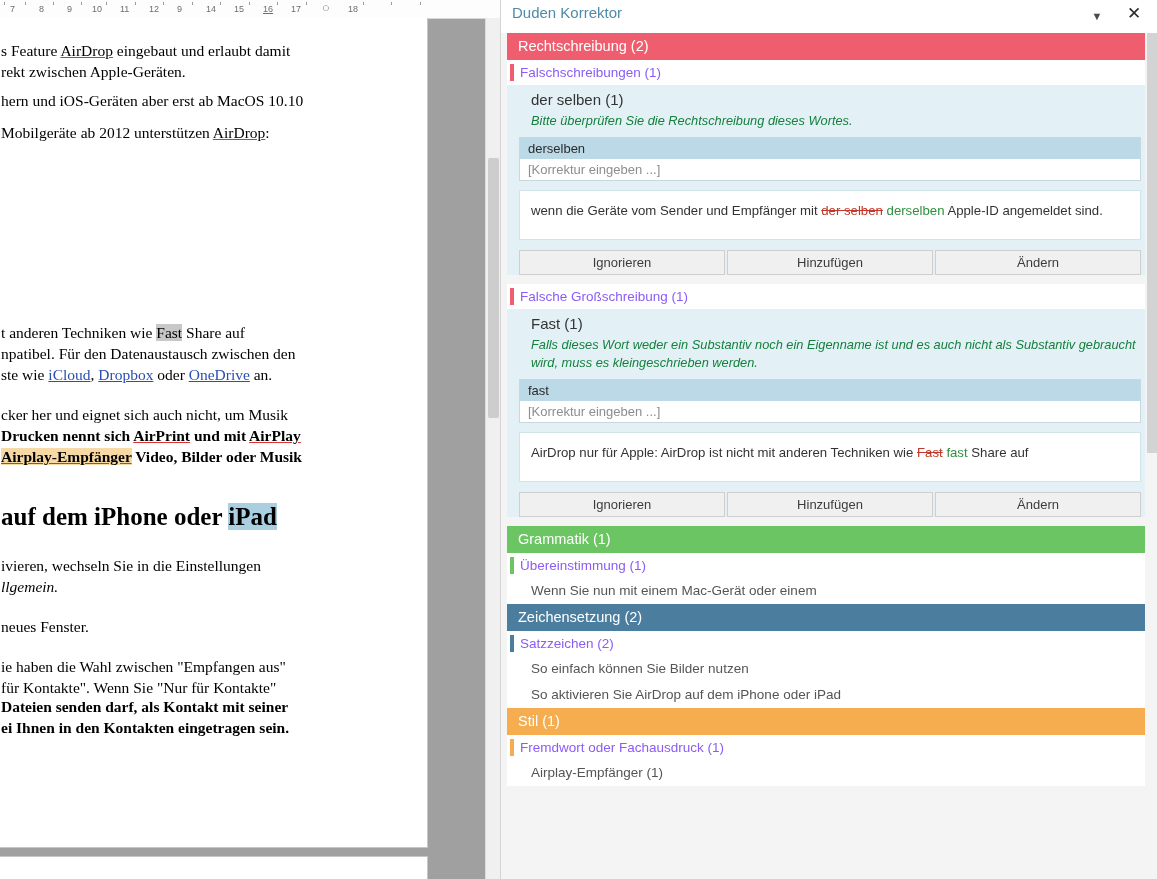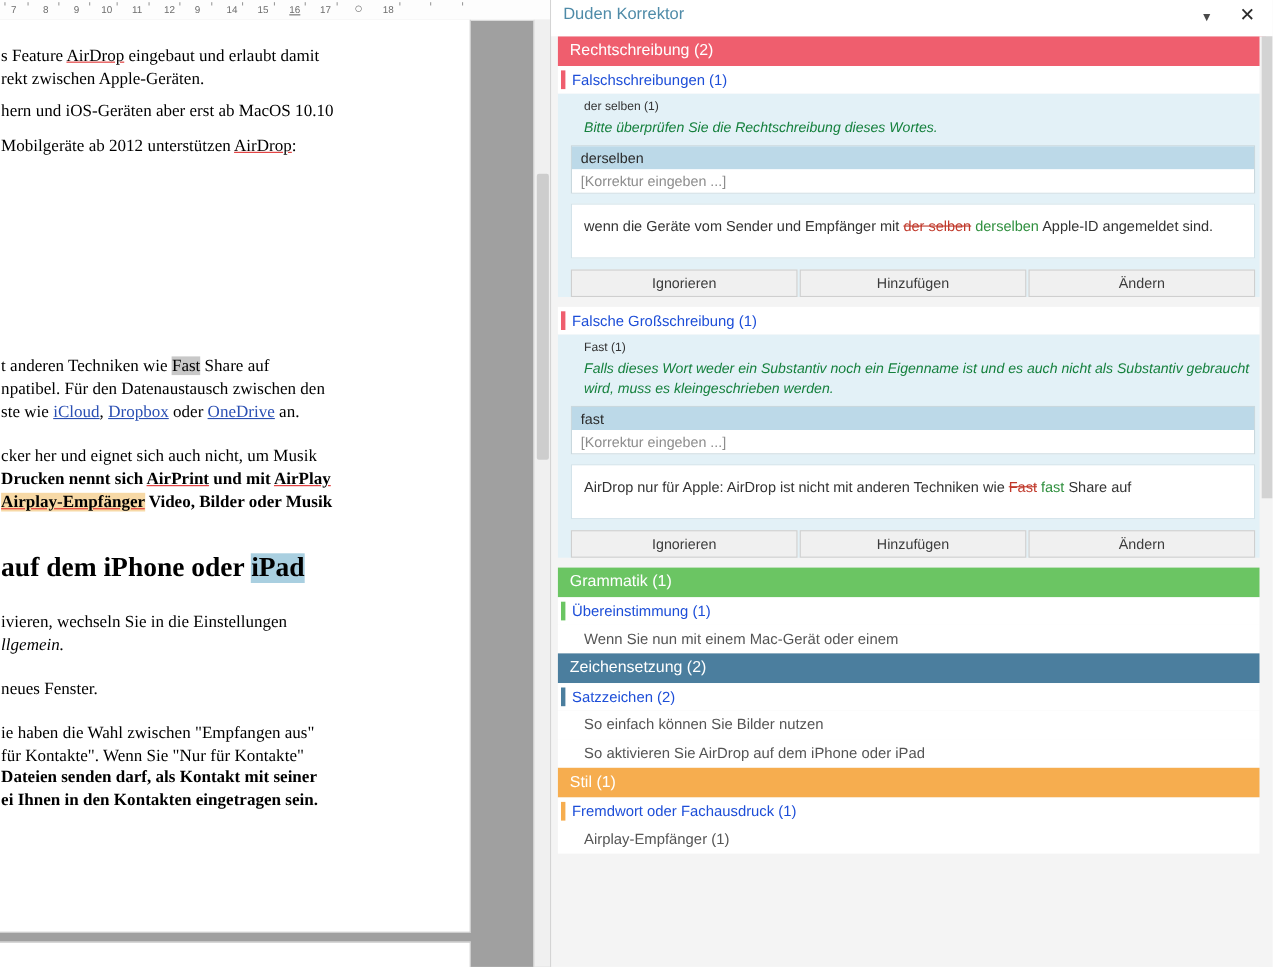--- a/index.html
+++ b/index.html
@@ -175,21 +175,21 @@
   .cat-grammatik { background: #6bc563; }
   .cat-zeichensetzung { background: #4b7e9e; }
   .cat-stil { background: #f6ad4f; }
 
   .sub-head {
     position: relative;
     height: 25px;
     line-height: 25px;
     padding-left: 13px;
     font-size: 13.5px;
-    color: #1d4ed8;
+    color: #8b5cf6;
     background: #ffffff;
     box-sizing: border-box;
   }
   .sub-head .bar {
     position: absolute;
     left: 3px; top: 4px;
     width: 4px; height: 17px;
   }
   .bar-red { background: #ef5e6e; }
   .bar-green { background: #6bc563; }
@@ -205,21 +205,21 @@
     background: #ffffff;
     box-sizing: border-box;
   }
 
   .detail {
     background: #e3f1f7;
     padding: 2px 0 0 0;
   }
   .detail-word {
     padding: 4px 0 2px 24px;
-    font-size: 11px;
+    font-size: 15px;
     color: #333333;
   }
   .detail-hint {
     padding: 2px 14px 7px 24px;
     font-size: 12.8px;
     color: #15803d;
     font-style: italic;
     line-height: 18px;
   }
   .suggest-box {

